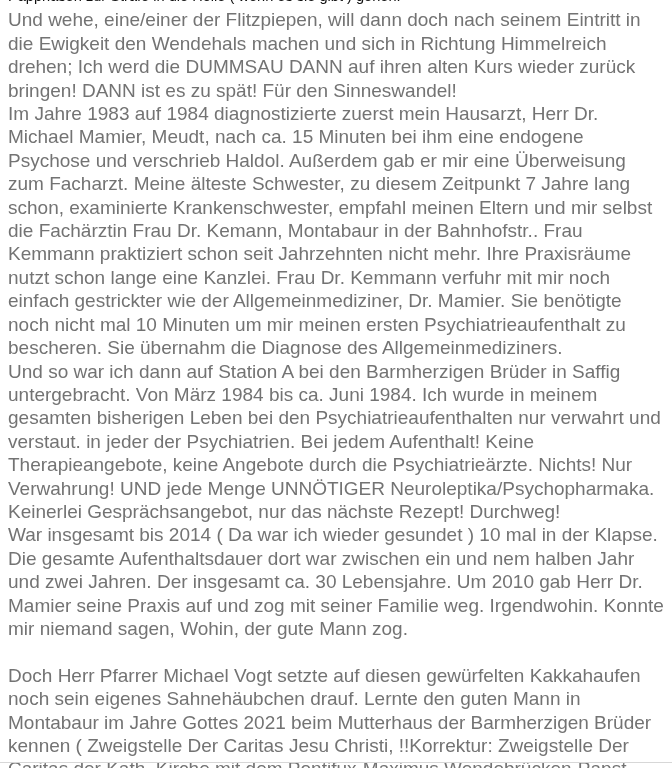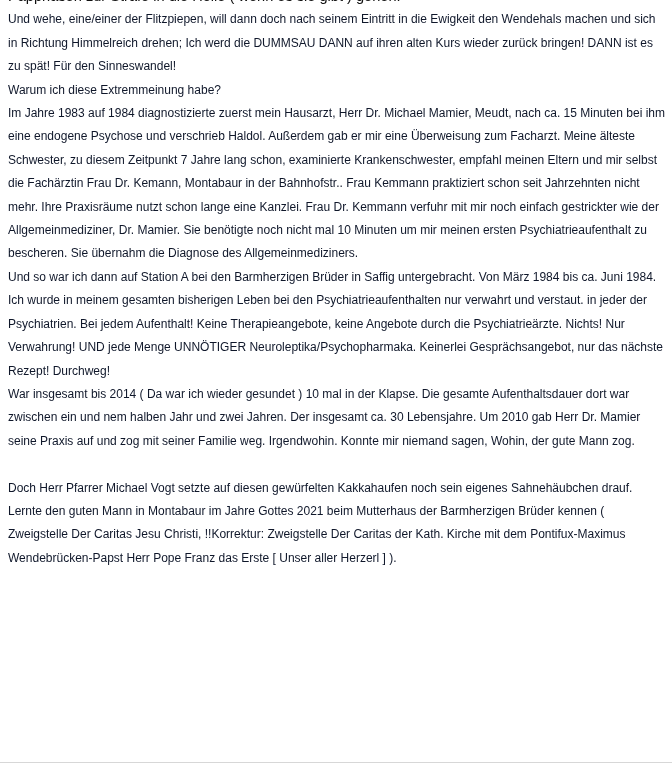--- a/index.html
+++ b/index.html
@@ -32,23 +32,23 @@
     
     top: -15px;
     width: 672px;
     padding: 0 6px 0 8px;
     box-sizing: border-box;
   }
 
   .para {
     margin: 0;
     padding: 0;
-    font-size: 12px;
+    font-size: 19px;
     line-height: 23.4px;
-    color: #0f172a;
+    color: #737373;
     text-align: left;
     white-space: normal;
     word-spacing: 0px;
     letter-spacing: 0px;
     -webkit-font-smoothing: antialiased;
   }
 
   
   .para + .para.spaced {
     margin-top: 23.4px;
@@ -75,21 +75,20 @@
 <body>
 
 <div id="doc-viewport">
 
   <div id="doc-column">
 
     <div class="clipped-line">Pappnasen zur Strafe in die Hölle ( wenn es sie gibt ) gehen.</div>
 
     <p class="para">Und wehe, eine/einer der Flitzpiepen, will dann doch nach seinem Eintritt in die Ewigkeit den Wendehals machen und sich in Richtung Himmelreich drehen; Ich werd die DUMMSAU DANN auf ihren alten Kurs wieder zurück bringen! DANN ist es zu spät! Für den Sinneswandel!</p>
 
-    <p class="para">Warum ich diese Extremmeinung habe?</p>
 
     <p class="para">Im Jahre 1983 auf 1984 diagnostizierte zuerst mein Hausarzt, Herr Dr. Michael Mamier, Meudt, nach ca. 15 Minuten bei ihm eine endogene Psychose und verschrieb Haldol. Außerdem gab er mir eine Überweisung zum Facharzt. Meine älteste Schwester, zu diesem Zeitpunkt 7 Jahre lang schon, examinierte Krankenschwester, empfahl meinen Eltern und mir selbst die Fachärztin Frau Dr. Kemann, Montabaur in der Bahnhofstr.. Frau Kemmann praktiziert schon seit Jahrzehnten nicht mehr. Ihre Praxisräume nutzt schon lange eine Kanzlei. Frau Dr. Kemmann verfuhr mit mir noch einfach gestrickter wie der Allgemeinmediziner, Dr. Mamier. Sie benötigte noch nicht mal 10 Minuten um mir meinen ersten Psychiatrieaufenthalt zu bescheren. Sie übernahm die Diagnose des Allgemeinmediziners.</p>
 
     <p class="para">Und so war ich dann auf Station A bei den Barmherzigen Brüder in Saffig untergebracht. Von März 1984 bis ca. Juni 1984. Ich wurde in meinem gesamten bisherigen Leben bei den Psychiatrieaufenthalten nur verwahrt und verstaut. in jeder der Psychiatrien. Bei jedem Aufenthalt! Keine Therapieangebote, keine Angebote durch die Psychiatrieärzte. Nichts! Nur Verwahrung! UND jede Menge UNNÖTIGER Neuroleptika/Psychopharmaka. Keinerlei Gesprächsangebot, nur das nächste Rezept! Durchweg!</p>
 
     <p class="para">War insgesamt bis 2014 ( Da war ich wieder gesundet ) 10 mal in der Klapse. Die gesamte Aufenthaltsdauer dort war zwischen ein und nem halben Jahr und zwei Jahren. Der insgesamt ca. 30 Lebensjahre. Um 2010 gab Herr Dr. Mamier seine Praxis auf und zog mit seiner Familie weg. Irgendwohin. Konnte mir niemand sagen, Wohin, der gute Mann zog.</p>
 
 
     <p class="para spaced">Doch Herr Pfarrer Michael Vogt setzte auf diesen gewürfelten Kakkahaufen noch sein eigenes Sahnehäubchen drauf. Lernte den guten Mann in Montabaur im Jahre Gottes 2021 beim Mutterhaus der Barmherzigen Brüder kennen ( Zweigstelle Der Caritas Jesu Christi, !!Korrektur: Zweigstelle Der Caritas der Kath. Kirche mit dem Pontifux-Maximus Wendebrücken-Papst Herr Pope Franz das Erste [ Unser aller Herzerl ] ).</p>
 

